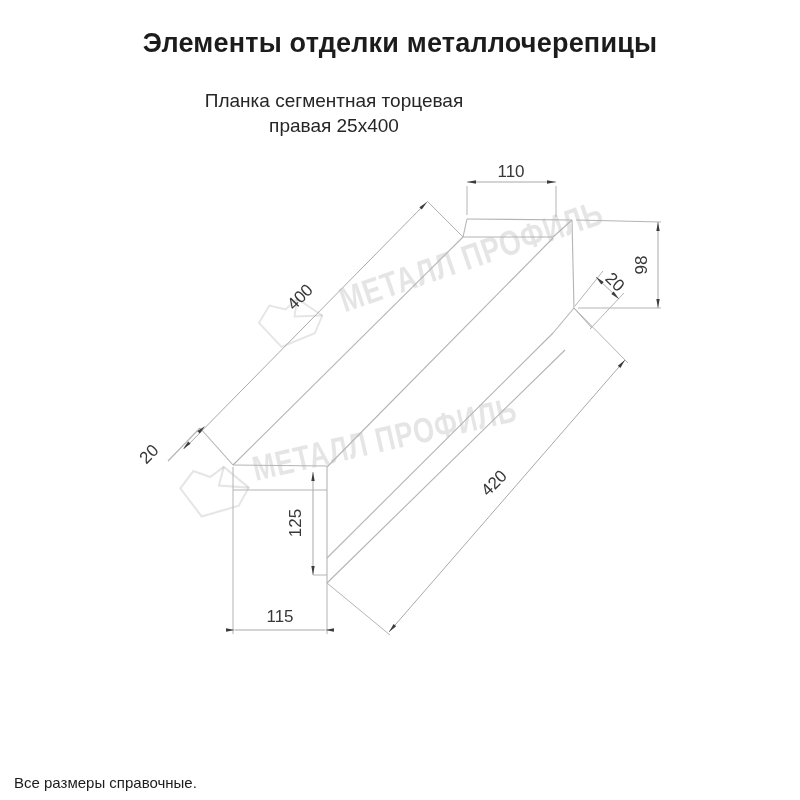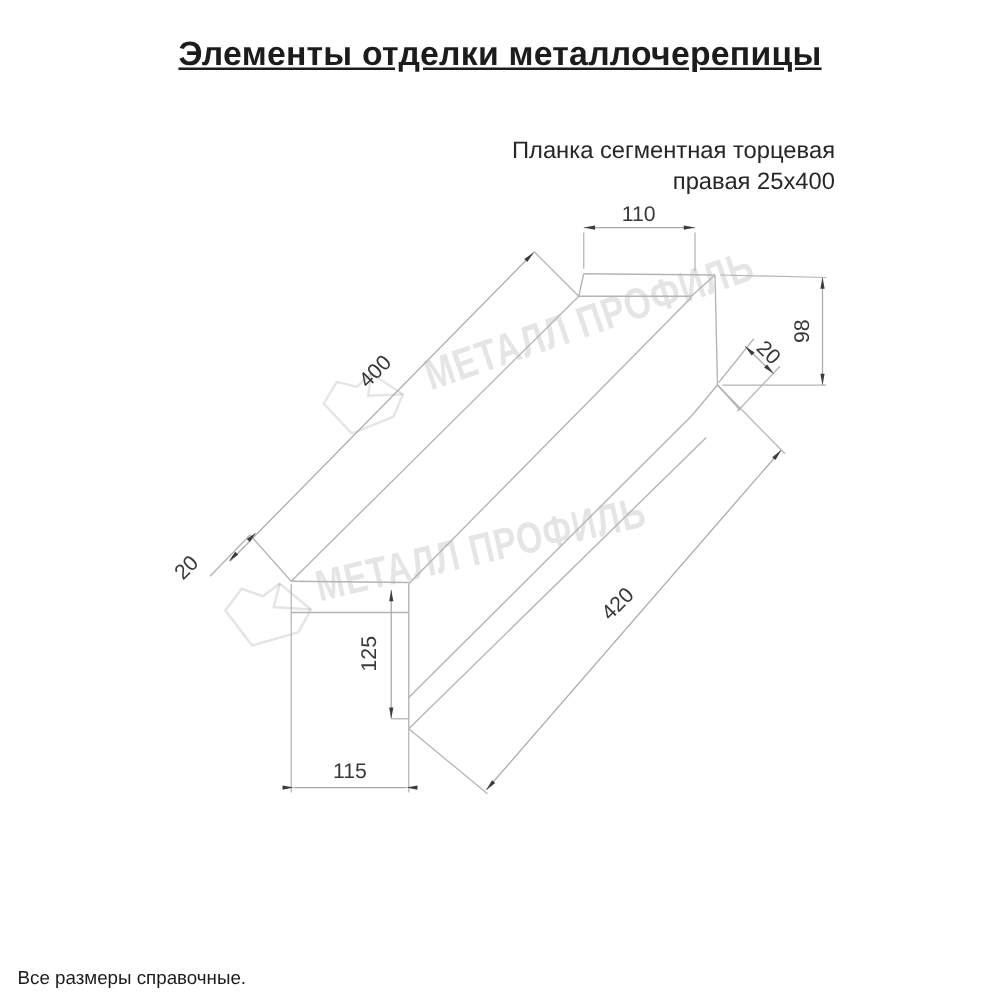--- a/index.html
+++ b/index.html
@@ -1,19 +1,19 @@
 <!DOCTYPE html>
 <html><head>
 <meta charset="utf-8">
 <style>
   html,body{margin:0;padding:0;background:#ffffff;}
   body{width:800px;height:800px;position:relative;font-family:"Liberation Sans",sans-serif;overflow:hidden;}
   .page-title{position:absolute;top:28px;left:0;width:800px;text-align:center;
-    font-size:27px;font-weight:bold;color:#1c1c1c;letter-spacing:0.2px;text-decoration:underline;}
-  .subtitle{position:absolute;top:108px;left:0;width:668px;text-align:right;
+    font-size:27px;font-weight:bold;color:#1c1c1c;letter-spacing:0.2px;}
+  .subtitle{position:absolute;top:88px;left:0;width:668px;text-align:center;
     font-size:19px;font-weight:400;color:#262626;line-height:25px;}
   .drawing-svg{position:absolute;left:0;top:0;}
   .footer{position:absolute;left:14px;top:737px;font-size:15px;color:#1c1c1c;line-height:22px;margin-top:35px;}
   svg text.dim{font-family:"Liberation Sans",sans-serif;font-size:17px;fill:#383838;}
   svg text.wm{font-family:"Liberation Sans",sans-serif;font-weight:bold;font-size:35px;
     fill:rgba(0,0,0,0.10);letter-spacing:1px;}
 </style>
 </head>
 <body>
 

